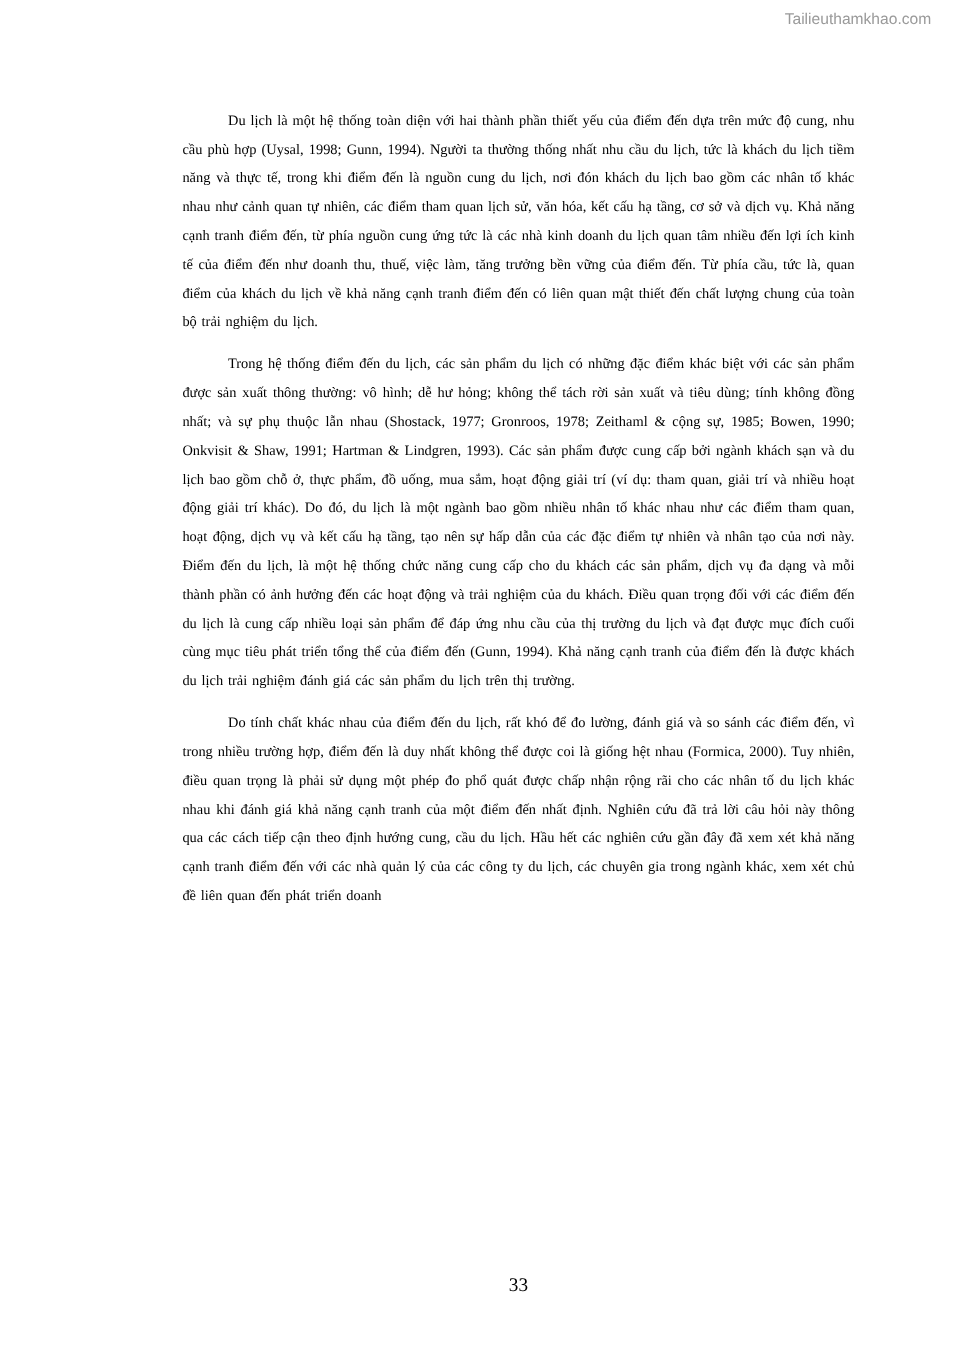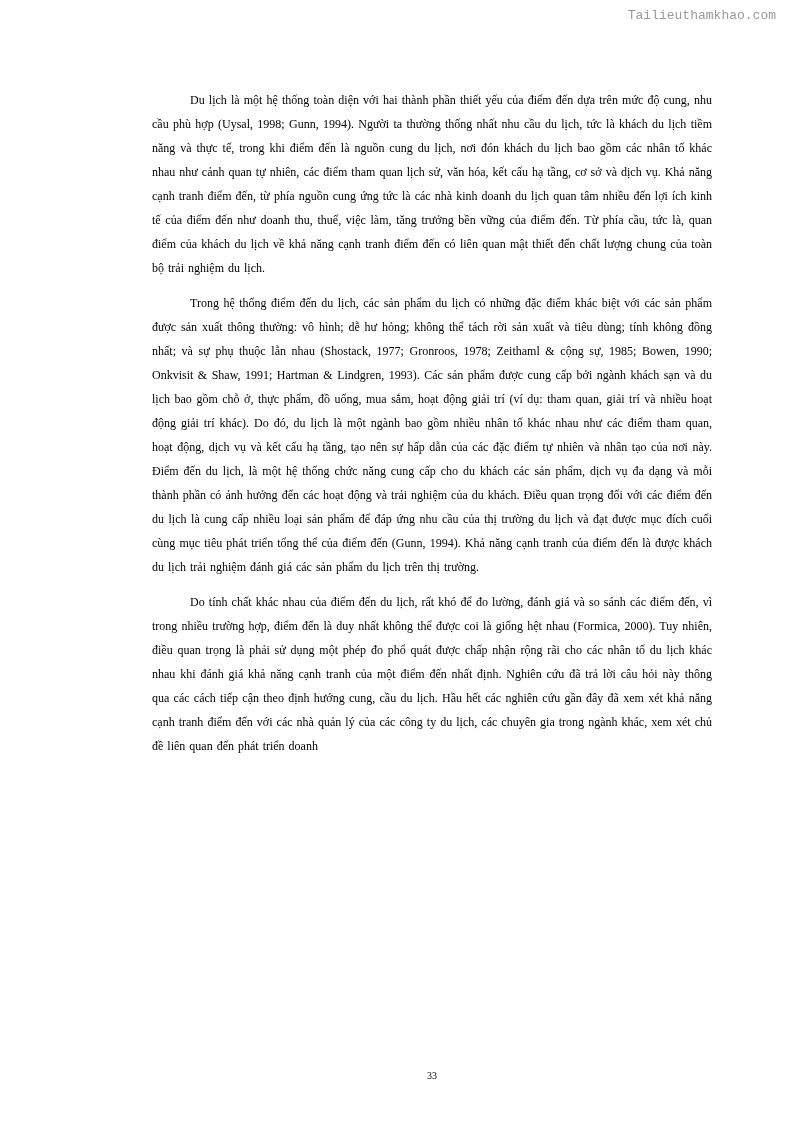--- a/index.html
+++ b/index.html
@@ -14,21 +14,21 @@
     height: 1123px;
     background: #ffffff;
     font-family: "Liberation Serif", "DejaVu Serif", serif;
     color: #000000;
     overflow: hidden;
   }
   .watermark {
     position: absolute;
     top: 8px;
     right: 18px;
-    font-family: Liberation Mono, monospace;
+    font-family: Liberation Sans, sans-serif;
     font-size: 13px;
     color: #9a9a9a;
   }
   .content {
     position: absolute;
     top: 88px;
     left: 152px;
     width: 560px;
   }
   .heading {
@@ -44,21 +44,21 @@
     text-indent: 38px;
     margin: 0 0 11px 0;
     word-spacing: 1px;
   }
   .page-number {
     position: absolute;
     bottom: 42px;
     left: 152px;
     width: 560px;
     text-align: center;
-    font-size: 10px;
+    font-size: 16px;
   }
 </style>
 </head>
 <body>
 
 <div class="page">
 
   <div class="watermark">Tailieuthamkhao.com</div>
 
   <div class="content">

